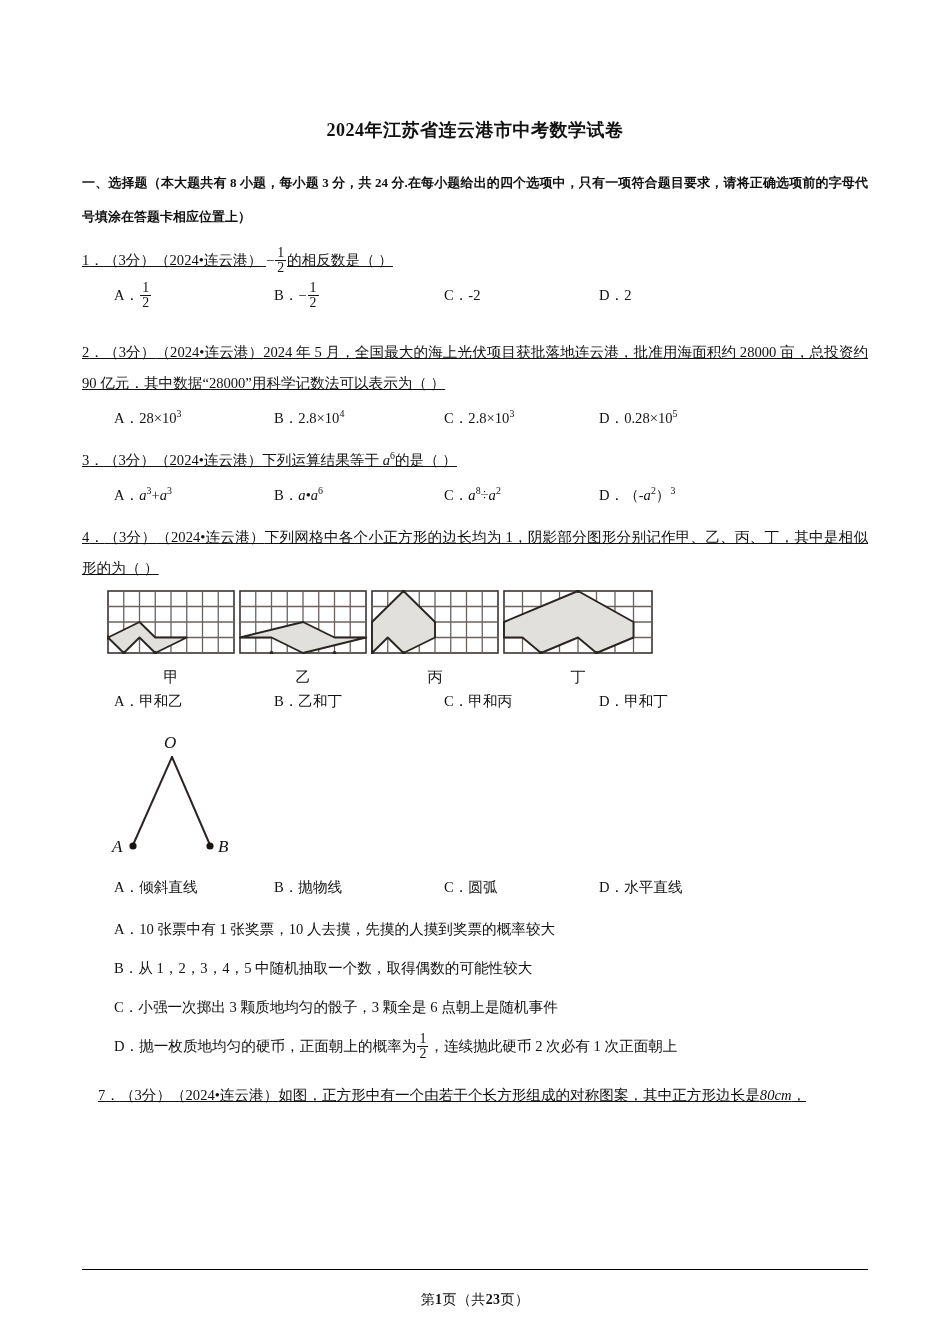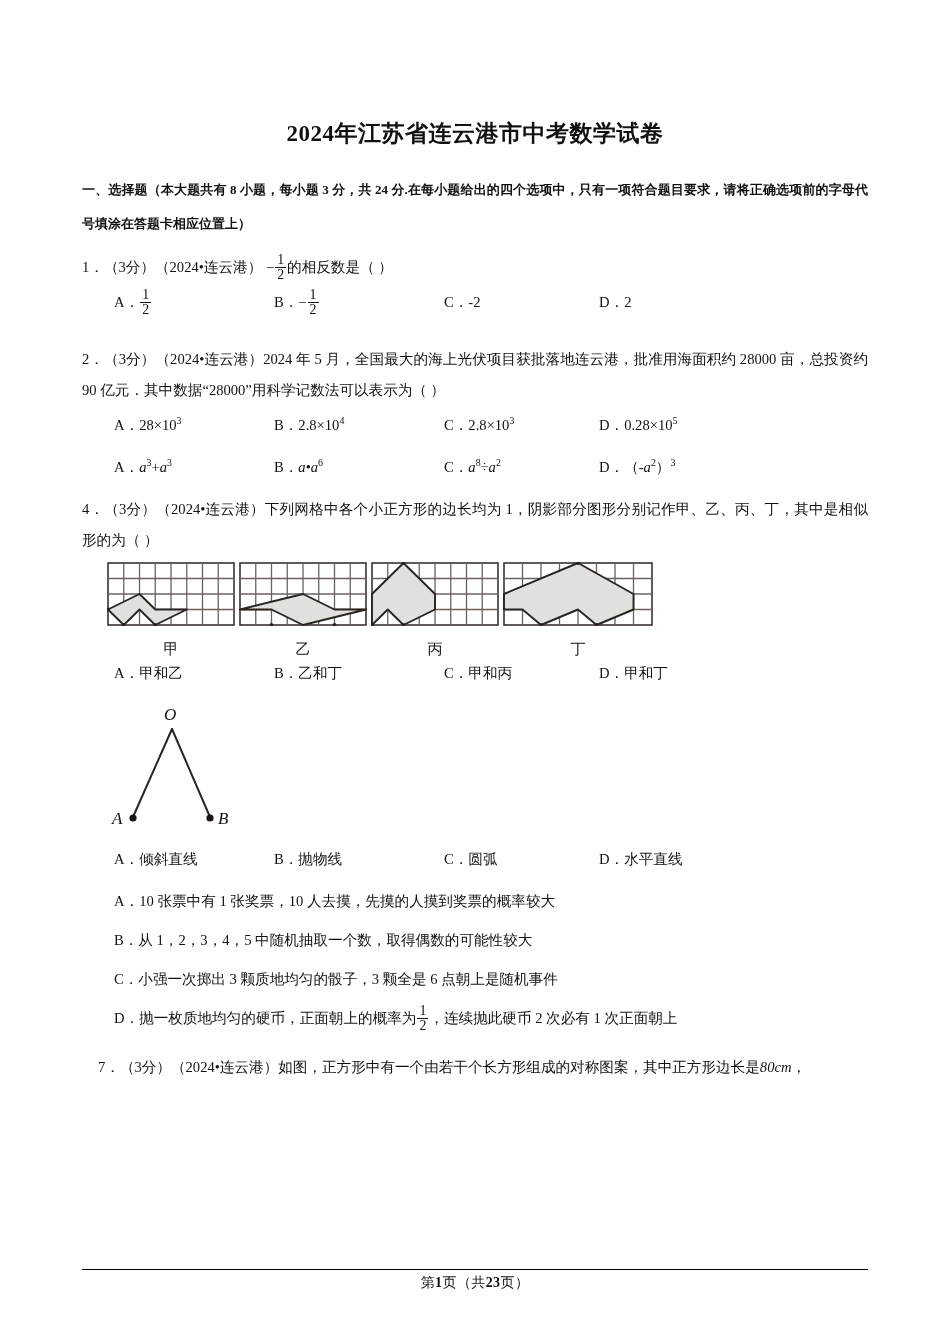--- a/index.html
+++ b/index.html
@@ -19,21 +19,21 @@
     position: absolute;
     left: 0; top: 0;
     width: 950px;
     height: 1344px;
     box-sizing: border-box;
     padding: 0 82px;
   }
   .doc-title {
     text-align: center;
     font-weight: bold;
-    font-size: 23px;
+    font-size: 18px;
     letter-spacing: 0.5px;
     margin-top: 118px;
     margin-bottom: 0;
     font-family: "Liberation Serif", "DejaVu Serif", serif;
   }
   .section-head {
     font-weight: bold;
     font-size: 13px;
     line-height: 34px;
     margin-top: 24px;
@@ -42,20 +42,21 @@
   }
   .q {
     margin-top: 11px;
     font-size: 14.6px;
     line-height: 31px;
   }
   .q-stem {
     text-align: justify;
     text-justify: inter-ideograph;
     text-indent: 0;
+    text-decoration: underline;
   }
   .opts {
     display: block;
     margin-top: 4px;
     position: relative;
     height: 31px;
   }
   .opts.tall { height: 46px; }
   .opt {
     position: absolute;
@@ -108,21 +109,21 @@
   .pendulum {
     position: relative;
     height: 140px;
     margin-top: 4px;
     margin-left: 18px;
   }
   .footer {
     position: absolute;
     left: 0;
     right: 0;
-    bottom: 52px;
+    bottom: 35px;
     text-align: center;
   }
   .footer-rule {
     position: absolute;
     left: 82px;
     right: 82px;
     bottom: 74px;
     border-top: 1px solid #000;
   }
   .footer-text {
@@ -159,20 +160,24 @@
     </div>
     <div class="opts">
       <span class="opt a"><span>A</span>．<span>28×10</span><sup>3</sup></span>
       <span class="opt b"><span>B</span>．<span>2.8×10</span><sup>4</sup></span>
       <span class="opt c"><span>C</span>．<span>2.8×10</span><sup>3</sup></span>
       <span class="opt d"><span>D</span>．<span>0.28×10</span><sup>5</sup></span>
     </div>
   </div>
 
   <div class="q">
+    <div class="q-stem">
+      <span>3</span>．<span>（3分）</span><span>（2024•连云港）</span><span>下列运算结果等于</span>
+      <span class="italic">a</span><sup>6</sup><span>的是（    ）</span>
+    </div>
     <div class="opts">
       <span class="opt a"><span>A</span>．<span class="italic">a</span><sup>3</sup>+<span class="italic">a</span><sup>3</sup></span>
       <span class="opt b"><span>B</span>．<span class="italic">a</span>•<span class="italic">a</span><sup>6</sup></span>
       <span class="opt c"><span>C</span>．<span class="italic">a</span><sup>8</sup>÷<span class="italic">a</span><sup>2</sup></span>
       <span class="opt d"><span>D</span>．（‑<span class="italic">a</span><sup>2</sup>）<sup>3</sup></span>
     </div>
   </div>
 
   <div class="q">
     <div class="q-stem">

